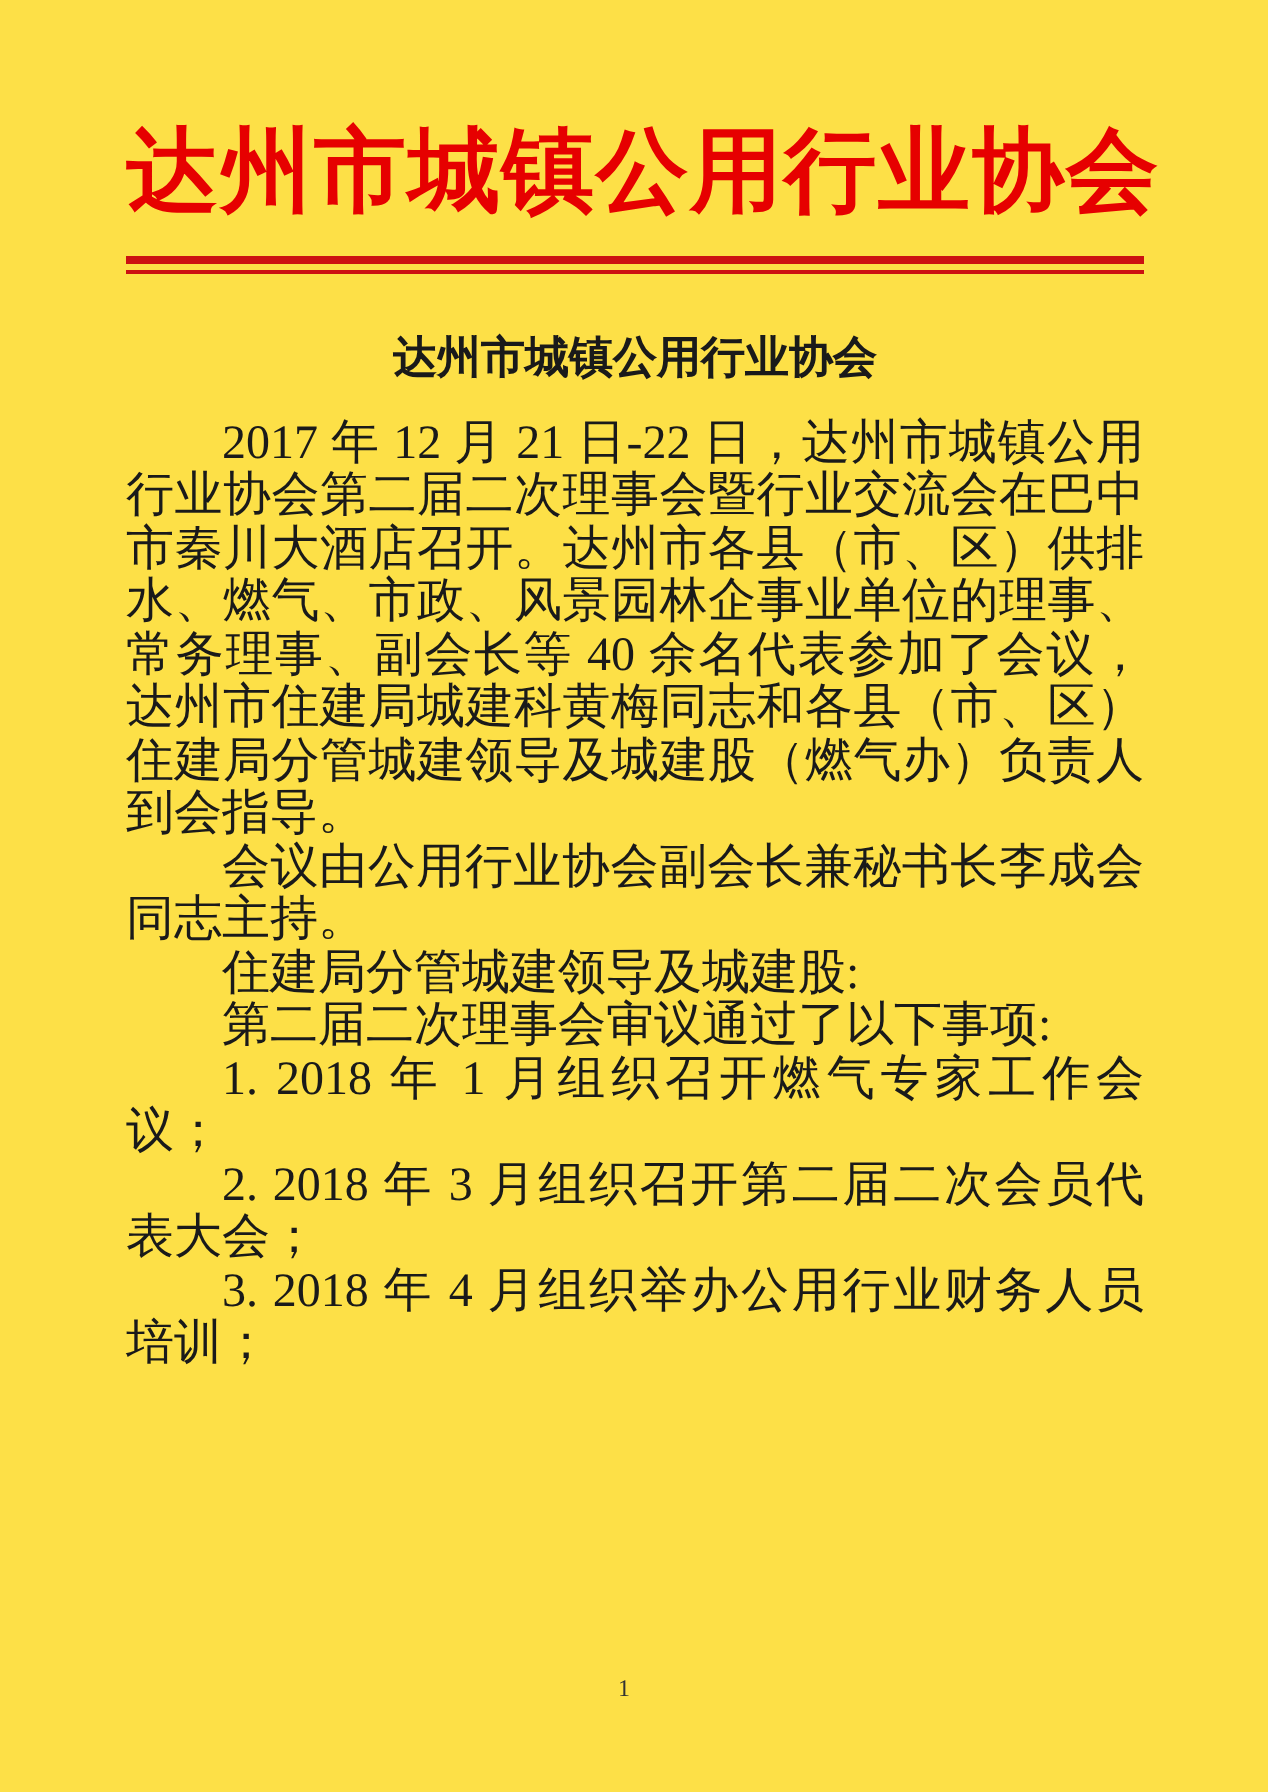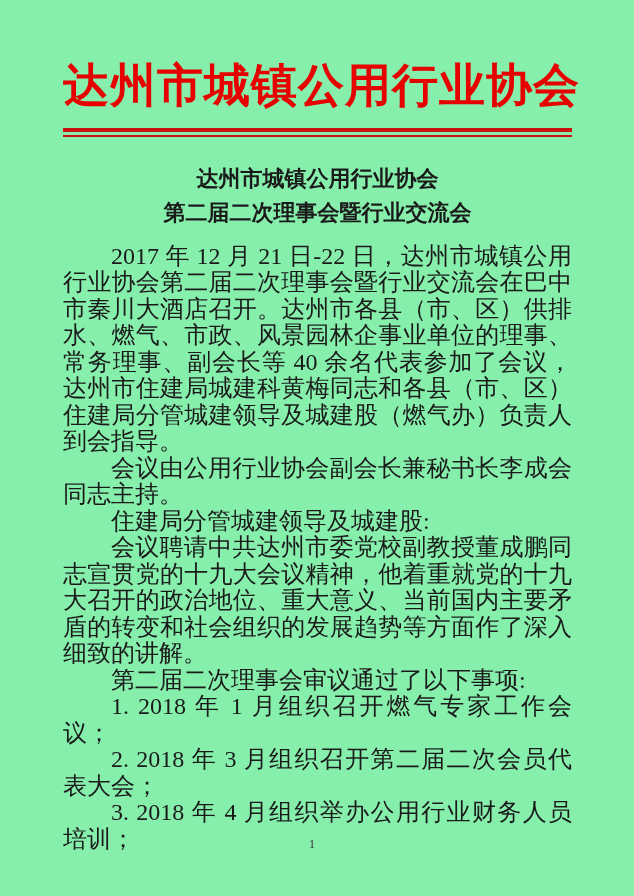--- a/index.html
+++ b/index.html
@@ -4,21 +4,21 @@
 <style>
   html, body {
     margin: 0;
     padding: 0;
     background: #ffffff;
   }
   .page {
     position: relative;
     width: 634px;
     height: 896px;
-    background: #86efac;
+    background: #fde047;
     overflow: hidden;
     font-family: "Liberation Serif", serif;
     box-sizing: border-box;
   }
   .inner {
     padding: 56px 62px 0 63px;
   }
   .banner-title {
     font-size: 46px;
     font-weight: bold;
@@ -72,28 +72,26 @@
 
 <div class="page">
   <div class="inner">
 
     <div class="banner-title">达州市城镇公用行业协会</div>
 
     <div class="double-rule"></div>
 
     <div class="doc-title">
       <div class="doc-title-line">达州市城镇公用行业协会</div>
-      <div class="doc-title-line">第二届二次理事会暨行业交流会</div>
     </div>
 
     <div class="body-text">
       <p class="para">2017 年 12 月 21 日-22 日，达州市城镇公用行业协会第二届二次理事会暨行业交流会在巴中市秦川大酒店召开。达州市各县（市、区）供排水、燃气、市政、风景园林企事业单位的理事、常务理事、副会长等 40 余名代表参加了会议，达州市住建局城建科黄梅同志和各县（市、区）住建局分管城建领导及城建股（燃气办）负责人到会指导。</p>
       <p class="para">会议由公用行业协会副会长兼秘书长李成会同志主持。</p>
       <p class="para">住建局分管城建领导及城建股:</p>
-      <p class="para">会议聘请中共达州市委党校副教授董成鹏同志宣贯党的十九大会议精神，他着重就党的十九大召开的政治地位、重大意义、当前国内主要矛盾的转变和社会组织的发展趋势等方面作了深入细致的讲解。</p>
       <p class="para">第二届二次理事会审议通过了以下事项:</p>
       <p class="para">1. 2018 年 1 月组织召开燃气专家工作会议；</p>
       <p class="para">2. 2018 年 3 月组织召开第二届二次会员代表大会；</p>
       <p class="para">3. 2018 年 4 月组织举办公用行业财务人员培训；</p>
     </div>
 
   </div>
 
   <div class="page-number">1</div>
 </div>

